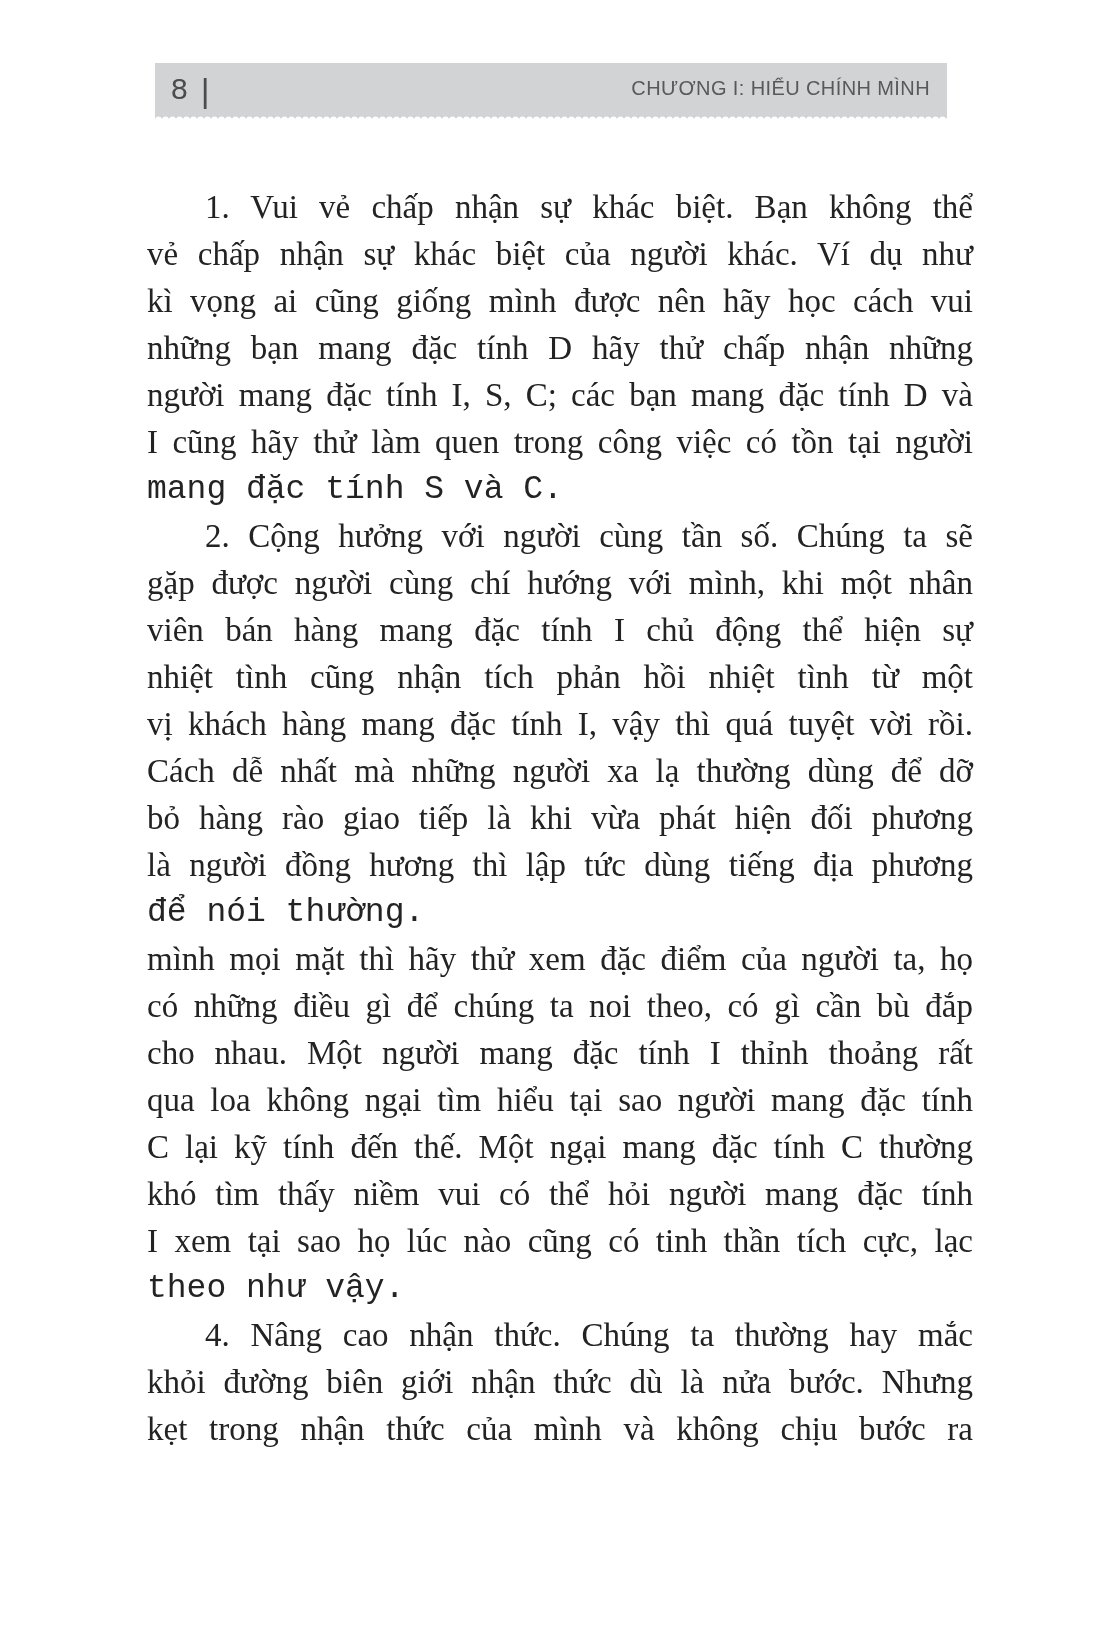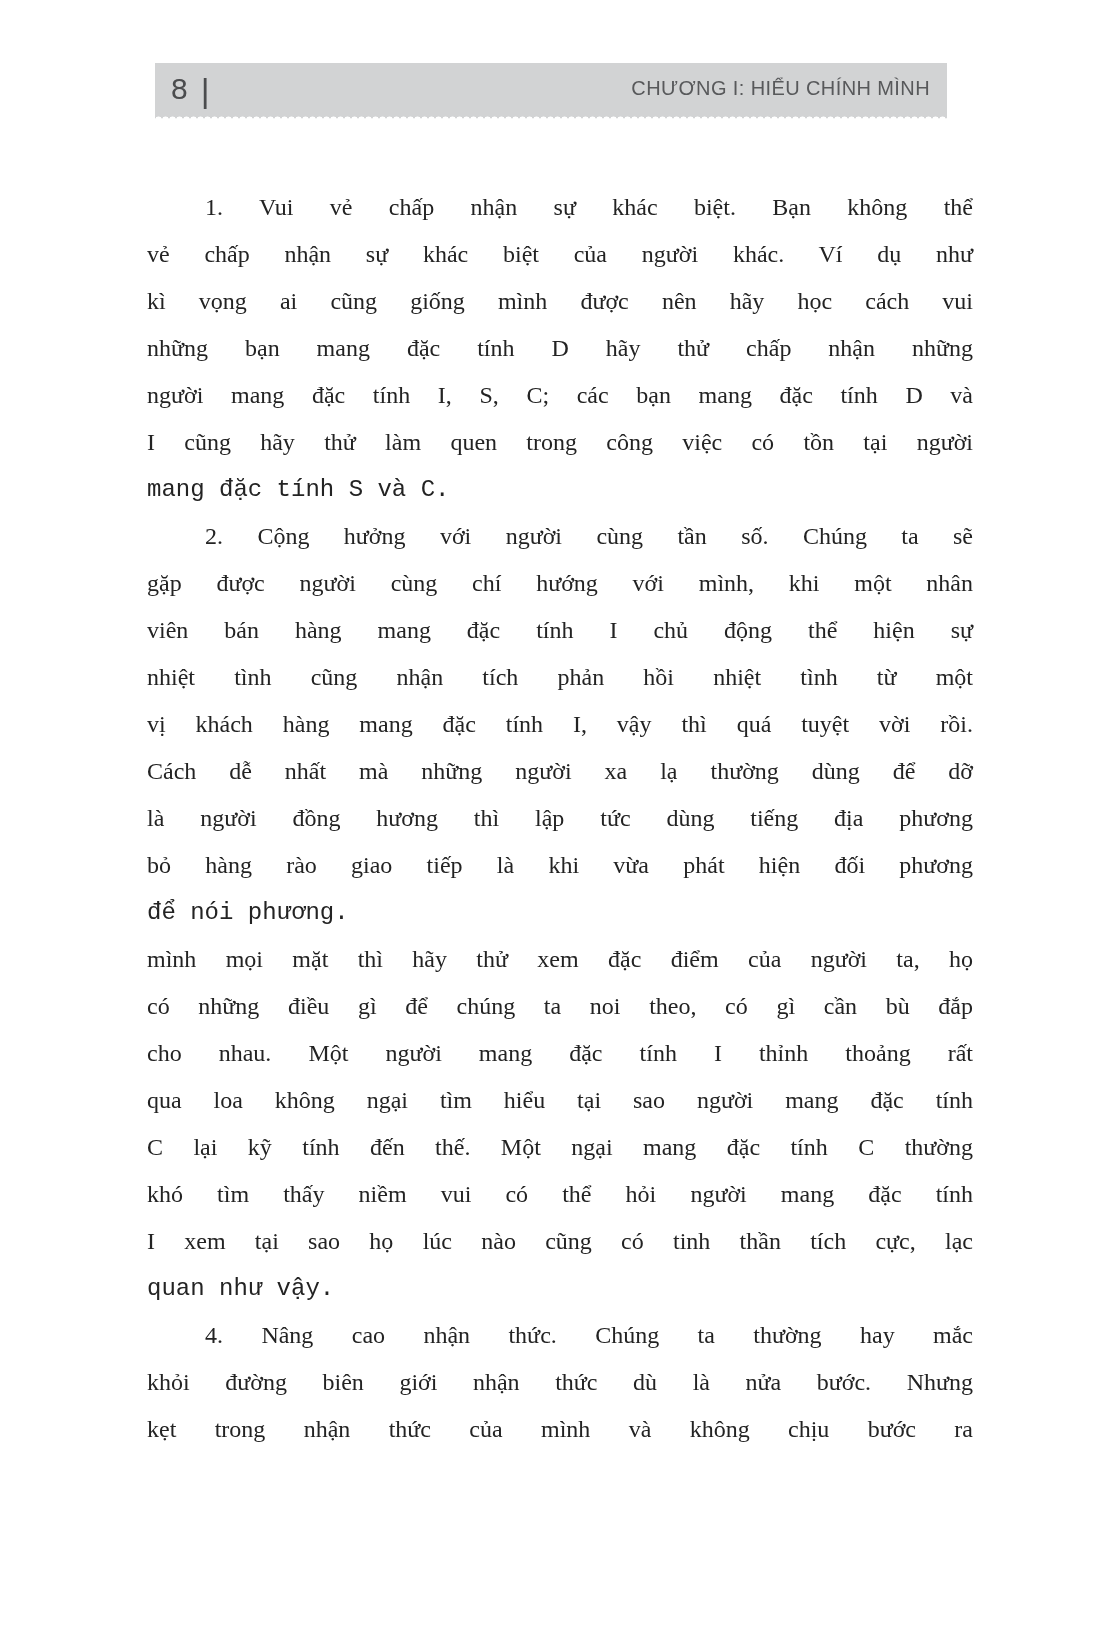--- a/index.html
+++ b/index.html
@@ -59,21 +59,21 @@
     left:0;right:0;bottom:0;
     height:7px;
     background-image:radial-gradient(circle at 3.5px 7px, var(--page-bg) 3.2px, var(--header-bg) 3.8px);
     background-size:7px 7px;
     background-repeat:repeat-x;
   }
   .page-body{
     position:absolute;
     left:147px;top:184px;
     width:826px;
-    font-size:24px;
+    font-size:33px;
     line-height:47px;
     color:var(--body-text);
   }
   .paragraph{margin:0;}
   .line{
     text-align:justify;
     text-align-last:justify;
   }
   .line.first{text-indent:58px;}
   .line.last{text-align-last:left;font-family:Liberation Mono, monospace;}
@@ -100,32 +100,32 @@
       <div class="line">I cũng hãy thử làm quen trong công việc có tồn tại người</div>
       <div class="line last">mang đặc tính S và C.</div>
     </div>
     <div class="paragraph">
       <div class="line first">2. Cộng hưởng với người cùng tần số. Chúng ta sẽ</div>
       <div class="line">gặp được người cùng chí hướng với mình, khi một nhân</div>
       <div class="line">viên bán hàng mang đặc tính I chủ động thể hiện sự</div>
       <div class="line">nhiệt tình cũng nhận tích phản hồi nhiệt tình từ một</div>
       <div class="line">vị khách hàng mang đặc tính I, vậy thì quá tuyệt vời rồi.</div>
       <div class="line">Cách dễ nhất mà những người xa lạ thường dùng để dỡ</div>
+      <div class="line">bỏ hàng rào giao tiếp là khi vừa phát hiện đối phương</div>
       <div class="line">là người đồng hương thì lập tức dùng tiếng địa phương</div>
-      <div class="line">bỏ hàng rào giao tiếp là khi vừa phát hiện đối phương</div>
-      <div class="line last">để nói phương.</div>
+      <div class="line last">để nói thường.</div>
     </div>
     <div class="paragraph">
       <div class="line">mình mọi mặt thì hãy thử xem đặc điểm của người ta, họ</div>
       <div class="line">có những điều gì để chúng ta noi theo, có gì cần bù đắp</div>
       <div class="line">cho nhau. Một người mang đặc tính I thỉnh thoảng rất</div>
       <div class="line">qua loa không ngại tìm hiểu tại sao người mang đặc tính</div>
       <div class="line">C lại kỹ tính đến thế. Một ngại mang đặc tính C thường</div>
       <div class="line">khó tìm thấy niềm vui có thể hỏi người mang đặc tính</div>
       <div class="line">I xem tại sao họ lúc nào cũng có tinh thần tích cực, lạc</div>
-      <div class="line last">quan như vậy.</div>
+      <div class="line last">theo như vậy.</div>
     </div>
     <div class="paragraph">
       <div class="line first">4. Nâng cao nhận thức. Chúng ta thường hay mắc</div>
       <div class="line">khỏi đường biên giới nhận thức dù là nửa bước. Nhưng</div>
       <div class="line">kẹt trong nhận thức của mình và không chịu bước ra</div>
     </div>
   </main>
 
 </body></html>

